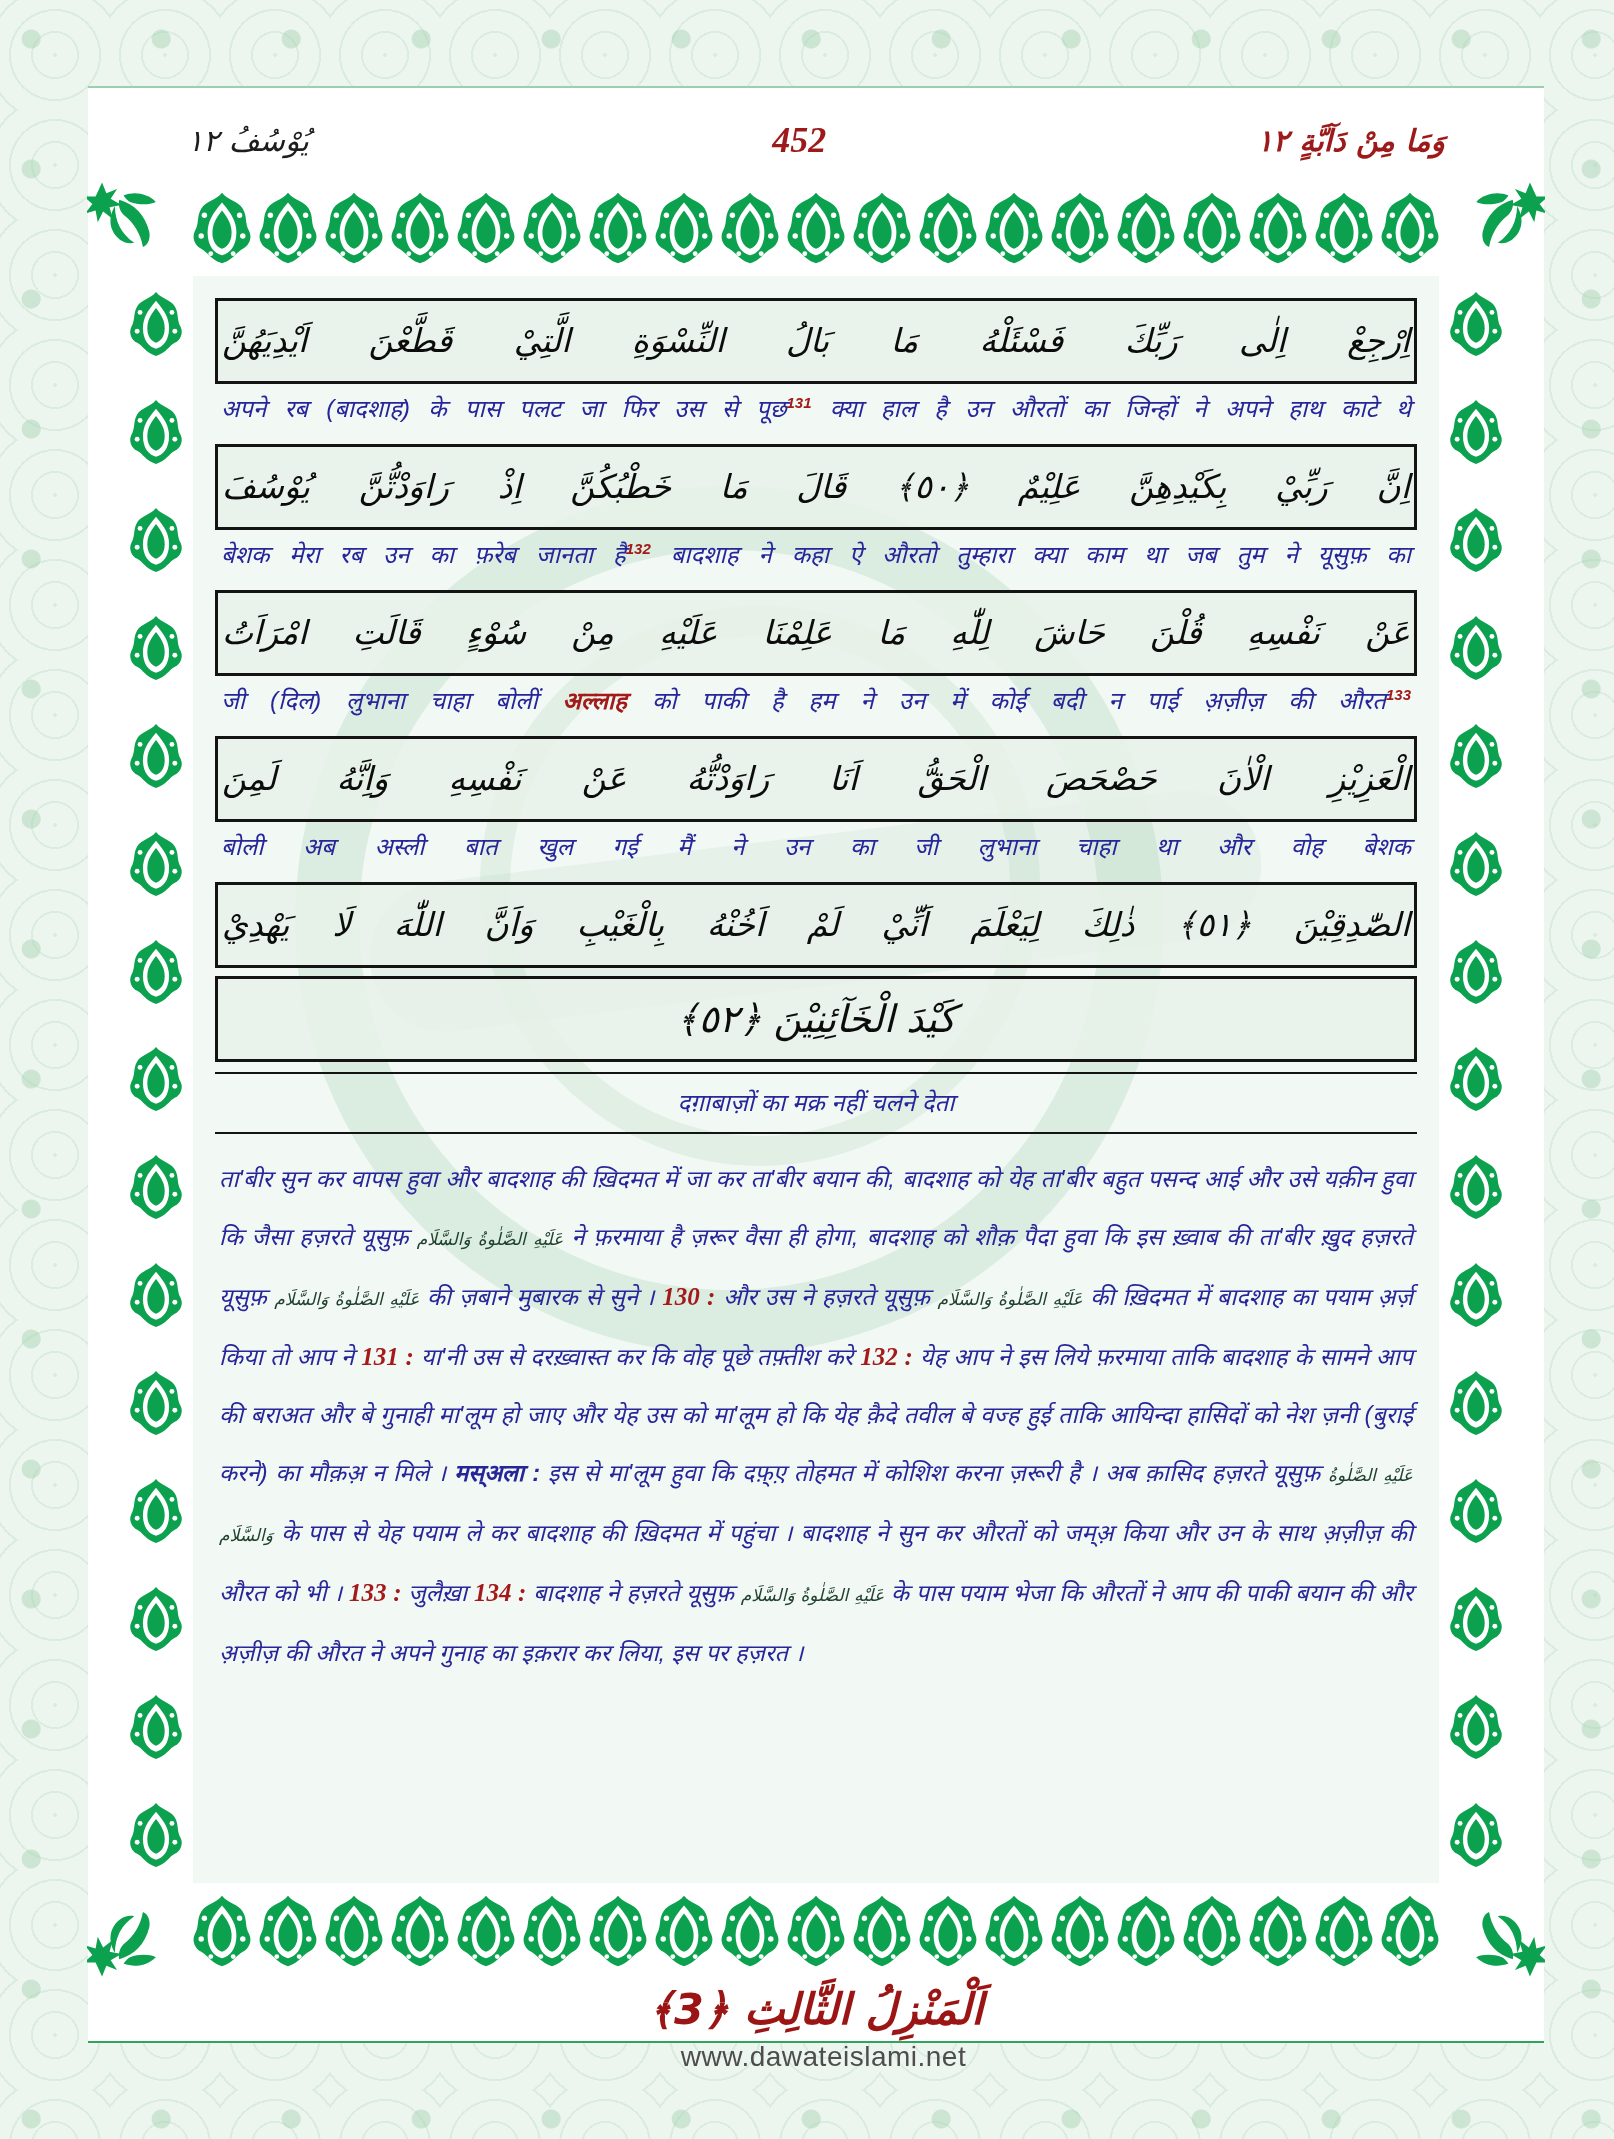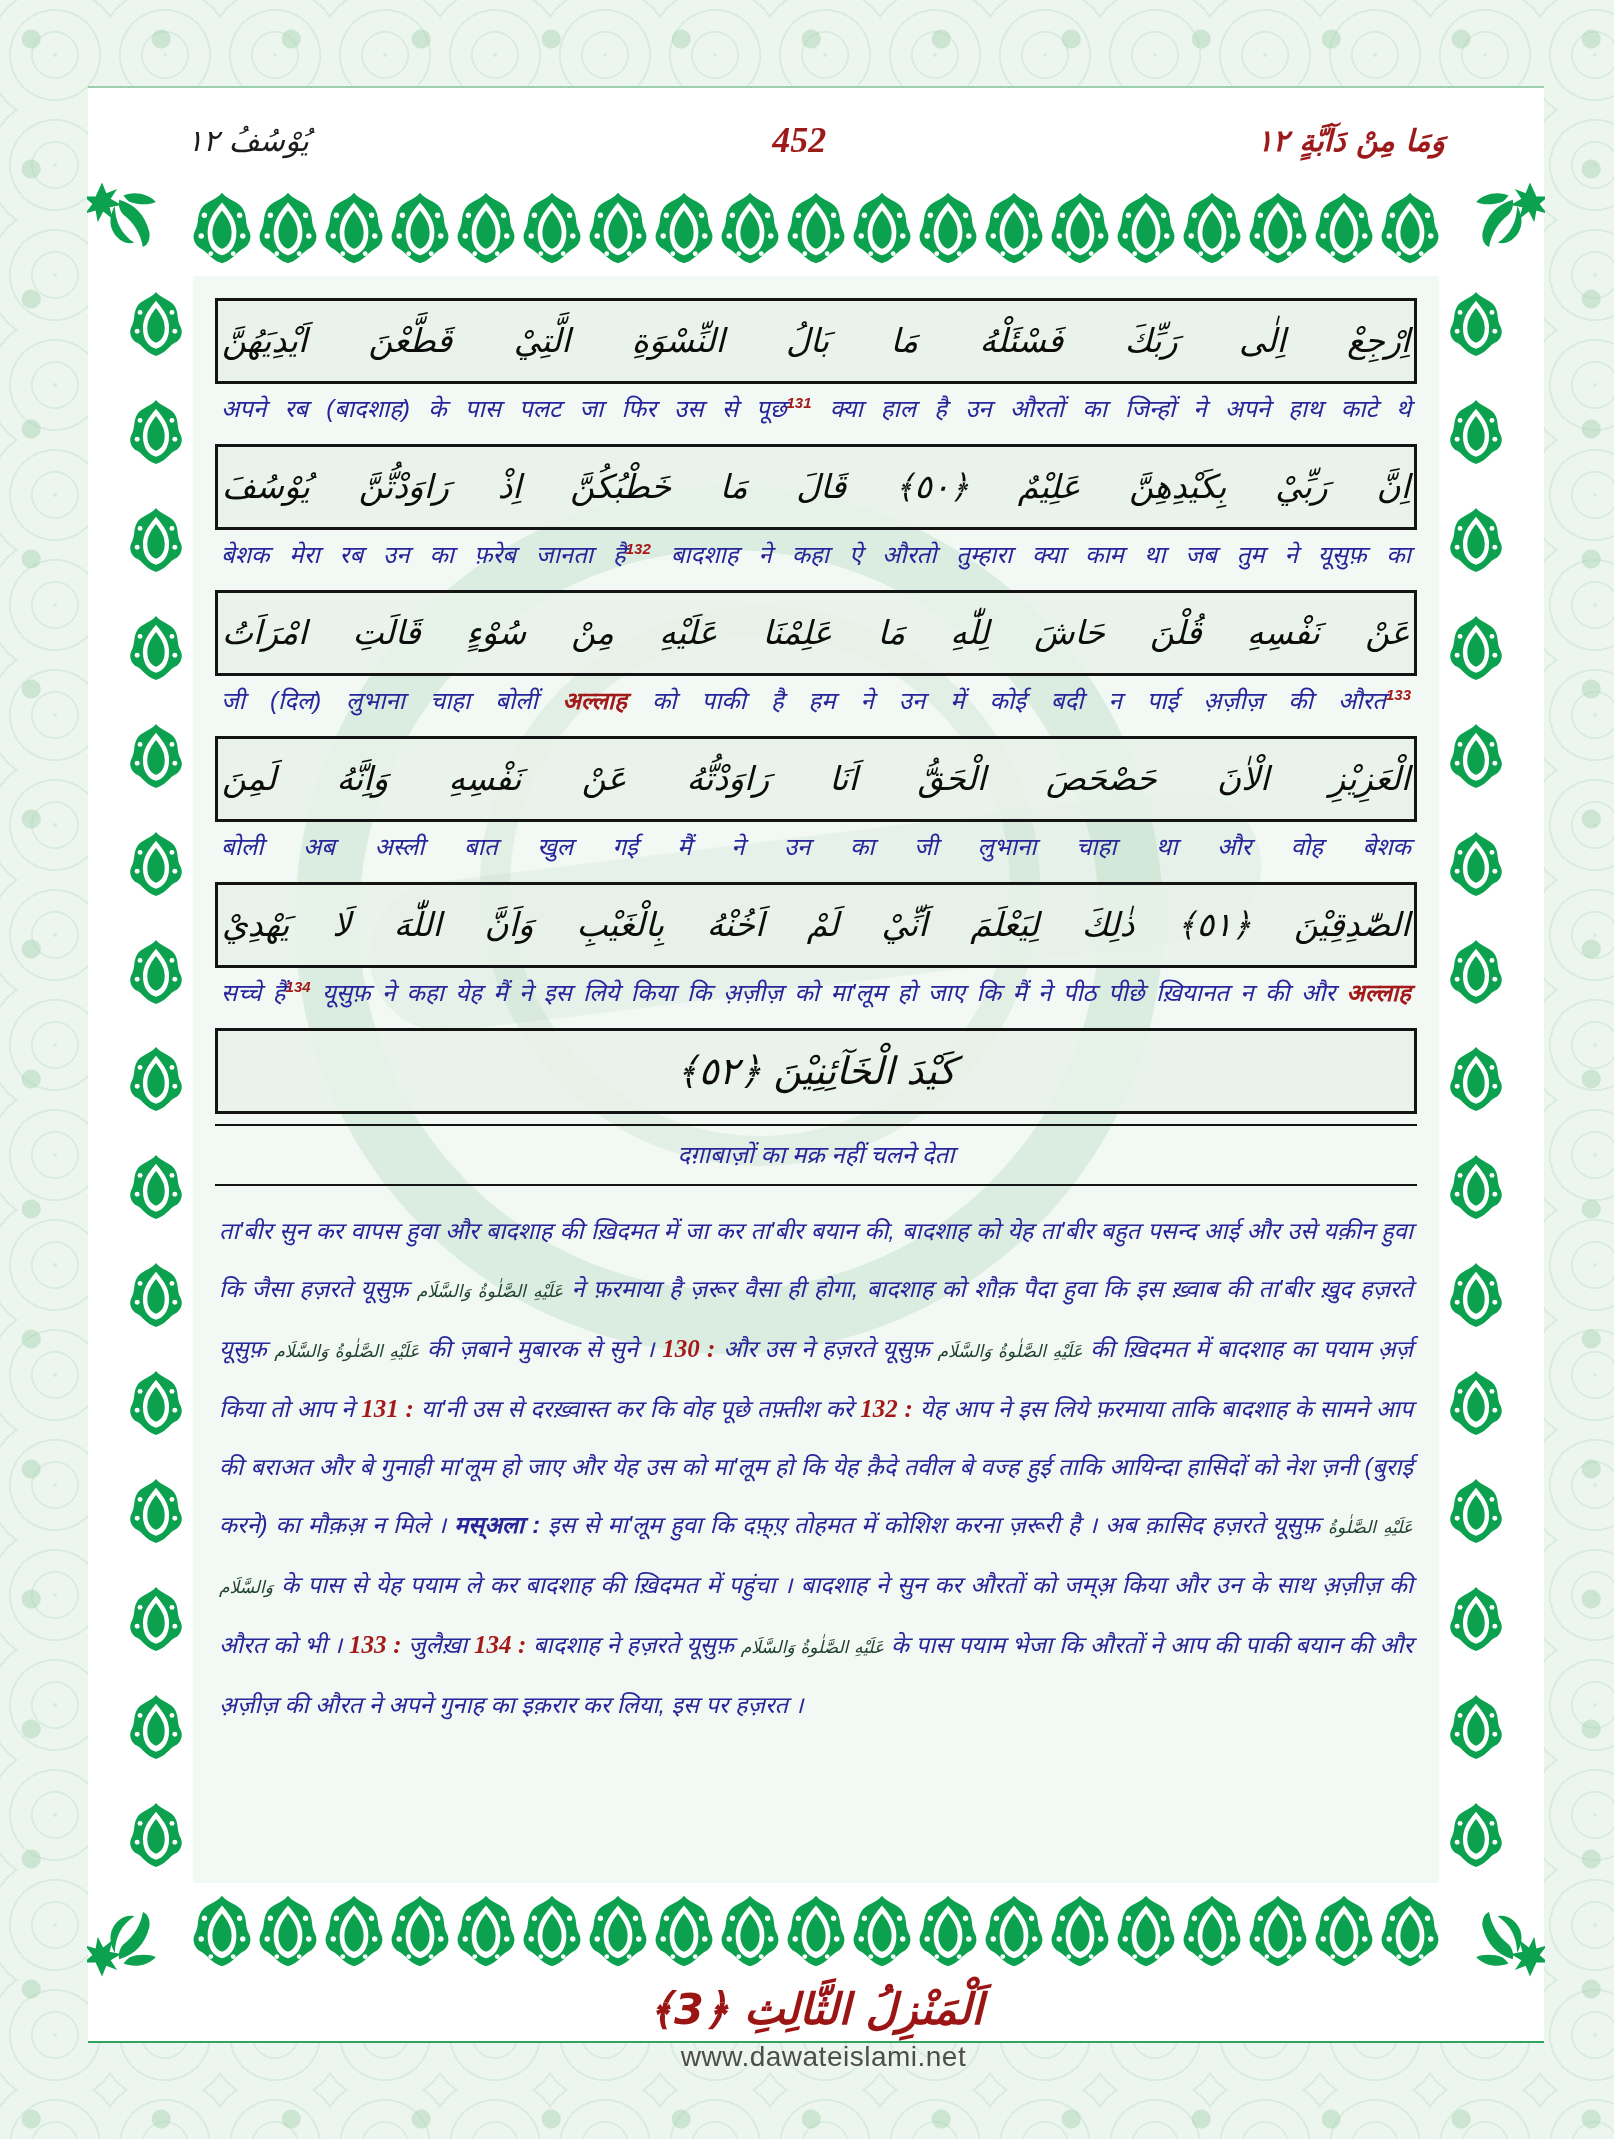--- a/index.html
+++ b/index.html
@@ -568,21 +568,20 @@
           <div class="vbox">اِنَّ رَبِّيْ بِكَيْدِهِنَّ عَلِيْمٌ ﴿٥٠﴾ قَالَ مَا خَطْبُكُنَّ اِذْ رَاوَدْتُّنَّ يُوْسُفَ</div>
           <div class="vtrans"><span>बेशक मेरा रब उन का फ़रेब जानता है</span><span class="sg-sup">132</span><span> बादशाह ने कहा ऐ औरतो तुम्हारा क्या काम था जब तुम ने यूसुफ़ का</span></div>
 
           <div class="vbox">عَنْ نَفْسِهِ قُلْنَ حَاشَ لِلّٰهِ مَا عَلِمْنَا عَلَيْهِ مِنْ سُوْءٍ قَالَتِ امْرَاَتُ</div>
           <div class="vtrans"><span>जी (दिल) लुभाना चाहा बोलीं </span><span class="sg-red">अल्लाह</span><span> को पाकी है हम ने उन में कोई बदी न पाई अ़ज़ीज़ की औरत</span><span class="sg-sup">133</span></div>
 
           <div class="vbox">الْعَزِيْزِ الْاٰنَ حَصْحَصَ الْحَقُّ اَنَا رَاوَدْتُّهُ عَنْ نَفْسِهِ وَاِنَّهُ لَمِنَ</div>
           <div class="vtrans"><span>बोली अब अस्ली बात खुल गई मैं ने उन का जी लुभाना चाहा था और वोह बेशक</span></div>
 
           <div class="vbox">الصّٰدِقِيْنَ ﴿٥١﴾ ذٰلِكَ لِيَعْلَمَ اَنِّيْ لَمْ اَخُنْهُ بِالْغَيْبِ وَاَنَّ اللّٰهَ لَا يَهْدِيْ</div>
-          <div class="vtrans"><span>सच्चे हैं</span><span class="sg-sup">134</span><span> यूसुफ़ ने कहा येह मैं ने इस लिये किया कि अ़ज़ीज़ को मा'लूम हो जाए कि मैं ने पीठ पीछे ख़ियानत न की और </span><span class="sg-red">अल्लाह</span></div>
 
           <div class="vbox centered">كَيْدَ الْخَآئِنِيْنَ ﴿٥٢﴾</div>
           <div class="vtrans centered"><span>दग़ाबाज़ों का मक्र नहीं चलने देता</span></div>
 
           <div class="tafsir"><span>ता'बीर सुन कर वापस हुवा और बादशाह की ख़िदमत में जा कर ता'बीर बयान की, बादशाह को येह ता'बीर बहुत पसन्द आई और उसे यक़ीन हुवा कि जैसा हज़रते यूसुफ़ </span><span class="sg-ar">عَلَيْهِ الصَّلٰوةُ وَالسَّلَام</span><span> ने फ़रमाया है ज़रूर वैसा ही होगा, बादशाह को शौक़ पैदा हुवा कि इस ख़्वाब की ता'बीर ख़ुद हज़रते यूसुफ़ </span><span class="sg-ar">عَلَيْهِ الصَّلٰوةُ وَالسَّلَام</span><span> की ज़बाने मुबारक से सुने । </span><span class="sg-num">130 :</span><span> और उस ने हज़रते यूसुफ़ </span><span class="sg-ar">عَلَيْهِ الصَّلٰوةُ وَالسَّلَام</span><span> की ख़िदमत में बादशाह का पयाम अ़र्ज़ किया तो आप ने </span><span class="sg-num">131 :</span><span> या'नी उस से दरख़्वास्त कर कि वोह पूछे तफ़्तीश करे </span><span class="sg-num">132 :</span><span> येह आप ने इस लिये फ़रमाया ताकि बादशाह के सामने आप की बराअत और बे गुनाही मा'लूम हो जाए और येह उस को मा'लूम हो कि येह क़ैदे तवील बे वज्ह हुई ताकि आयिन्दा हासिदों को नेश ज़नी (बुराई करने) का मौक़अ़ न मिले । </span><span class="sg-bold">मस्अला :</span><span> इस से मा'लूम हुवा कि दफ़्ए़ तोहमत में कोशिश करना ज़रूरी है । अब क़ासिद हज़रते यूसुफ़ </span><span class="sg-ar">عَلَيْهِ الصَّلٰوةُ وَالسَّلَام</span><span> के पास से येह पयाम ले कर बादशाह की ख़िदमत में पहुंचा । बादशाह ने सुन कर औरतों को जम्अ़ किया और उन के साथ अ़ज़ीज़ की औरत को भी । </span><span class="sg-num">133 :</span><span> जुलैख़ा </span><span class="sg-num">134 :</span><span> बादशाह ने हज़रते यूसुफ़ </span><span class="sg-ar">عَلَيْهِ الصَّلٰوةُ وَالسَّلَام</span><span> के पास पयाम भेजा कि औरतों ने आप की पाकी बयान की और अ़ज़ीज़ की औरत ने अपने गुनाह का इक़रार कर लिया, इस पर हज़रत ।</span></div>
 
           <div class="spacer"></div>
         </div>
 
         <div class="orn-col">

